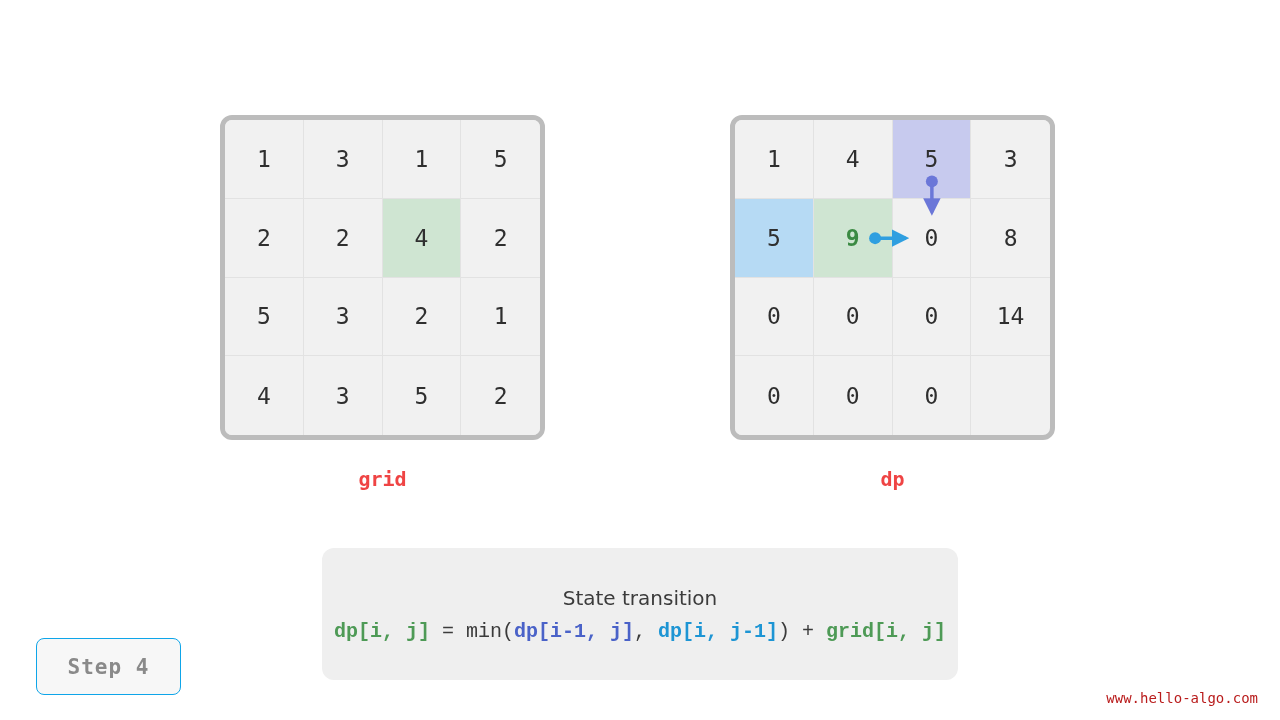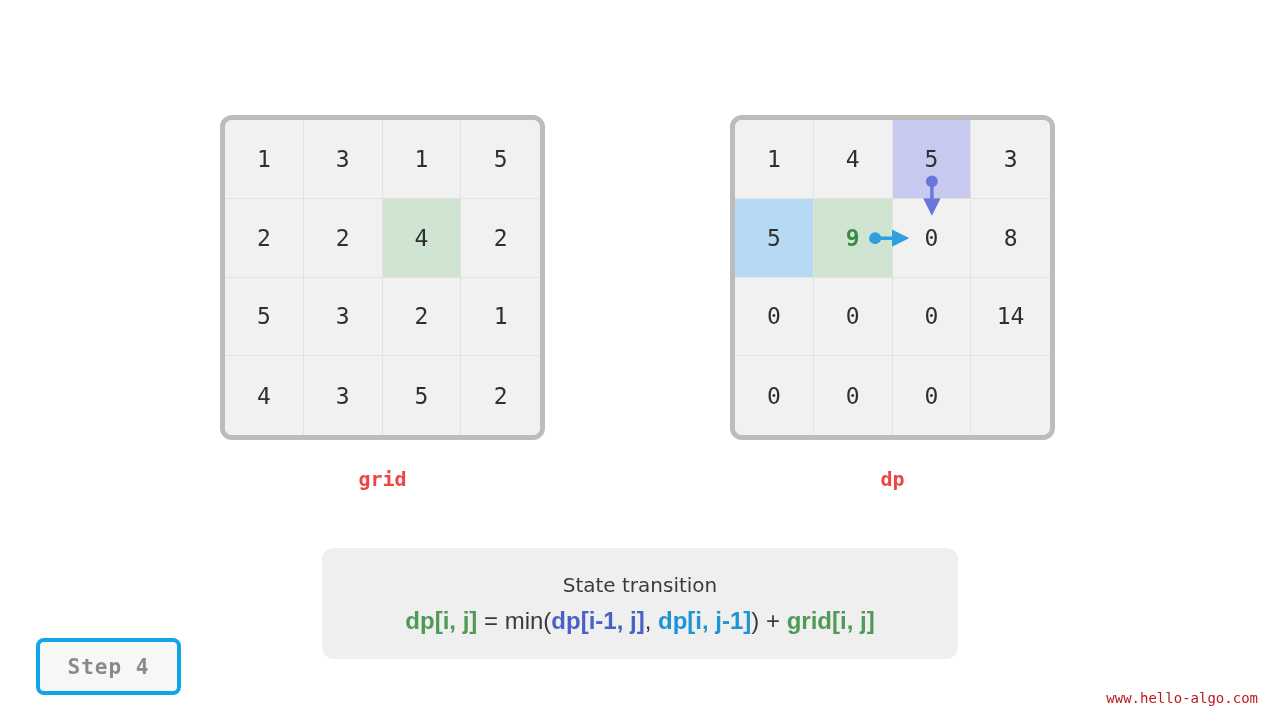--- a/index.html
+++ b/index.html
@@ -76,56 +76,56 @@
     width: 325px; height: 325px;
     pointer-events: none;
   }
 
   
   #caption-box {
     position: absolute;
     left: 322px;
     top: 548px;
     width: 636px;
-    height: 111px;
+    height: 132px;
     box-sizing: border-box;
     background: #efefef;
     border-radius: 12px;
     display: flex;
     flex-direction: column;
     align-items: center;
     justify-content: center;
     gap: 10px;
   }
   #caption-title {
     font-family: "DejaVu Sans", "Liberation Sans", sans-serif;
     font-size: 20px;
     color: #3b3b3b;
   }
   #caption-formula {
-    font-family: Liberation Sans, sans-serif;
-    font-size: 24px;
+    font-family: Liberation Mono, monospace;
+    font-size: 20px;
     color: #3b3b3b;
     white-space: pre;
   }
   .tok-green  { color: #4e9a56; font-weight: bold; }
   .tok-indigo { color: #4a62c8; font-weight: bold; }
   .tok-blue   { color: #1d95d4; font-weight: bold; }
   .tok-plain  { color: #3b3b3b; font-weight: normal; }
 
   
   #step-badge {
     position: absolute;
     left: 36px;
     top: 638px;
     width: 145px;
     height: 57px;
     box-sizing: border-box;
     background: #f7f7f7;
-    border: 4px solid #0ea5e9;
+    border: 1px solid #0ea5e9;
     border-radius: 8px;
     display: flex;
     align-items: center;
     justify-content: center;
     font-family: "DejaVu Sans Mono", "Liberation Mono", monospace;
     font-size: 21px;
     font-weight: bold;
     color: #8a8a8a;
     letter-spacing: 1px;
   }

